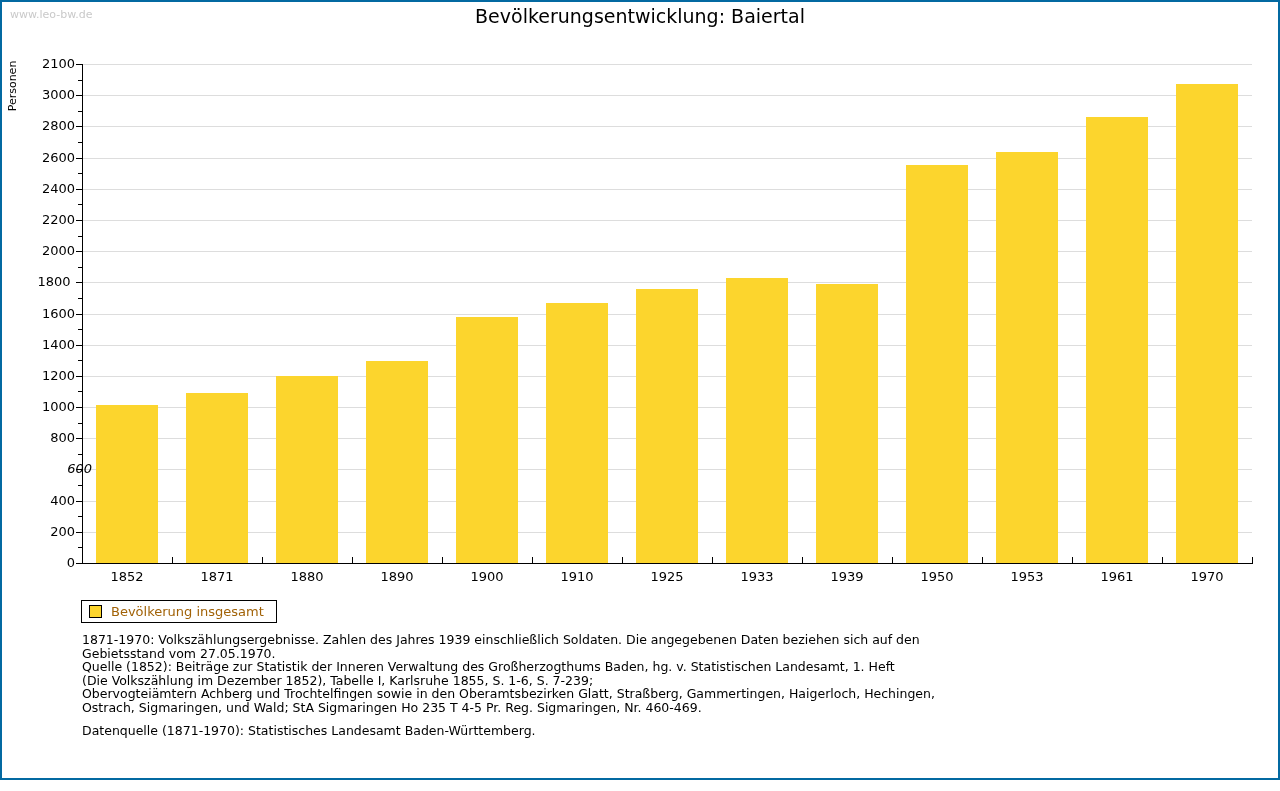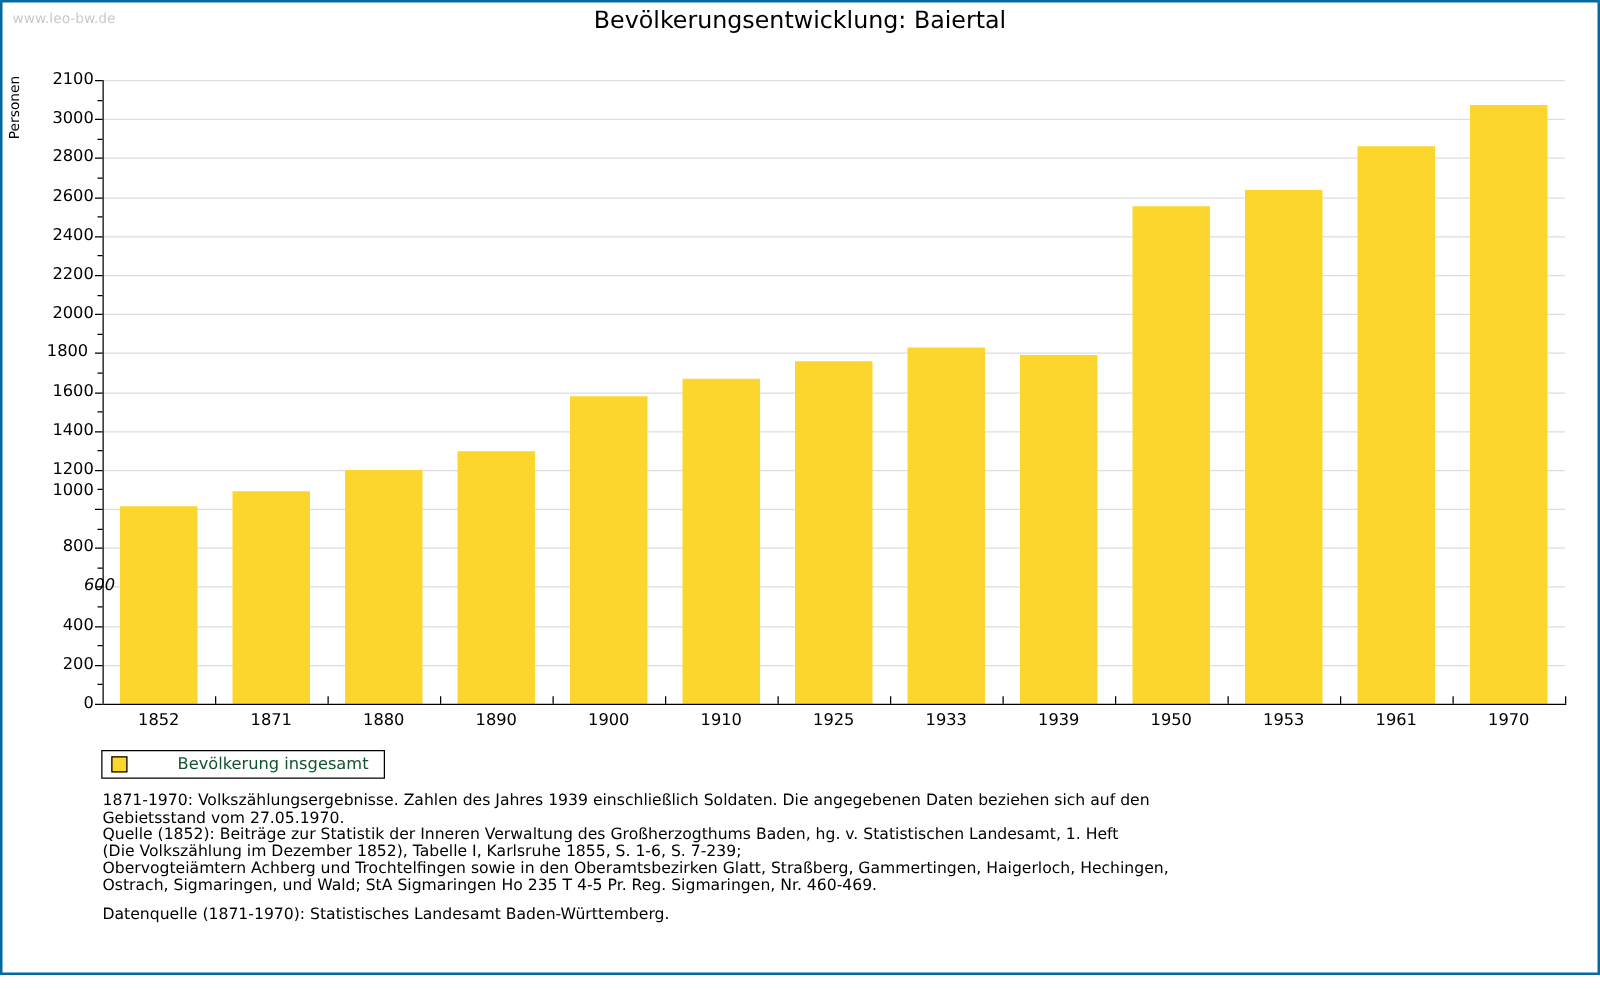--- a/index.html
+++ b/index.html
@@ -73,21 +73,21 @@
     padding: 3px 12px 3px 7px;
     background: #ffffff;
   }
   .swatch {
     display: inline-block;
     width: 13px;
     height: 13px;
     border: 1px solid #000000;
     box-sizing: border-box;
   }
-  .legend-label { font-size: 13px; color: #14532d; margin-left: 31px; }
+  .legend-label { font-size: 13px; color: #a16207; }
   .footnotes {
     position: absolute;
     left: 80px;
     top: 631px;
     width: 1130px;
     font-size: 12.5px;
     line-height: 13.6px;
     color: #000000;
   }
   .fn-source { margin-top: 9px; }
@@ -114,21 +114,21 @@
       <div class="gridline" style="left: 80px; width: 1170px; top: 467px; background: rgb(221, 221, 221);"></div>
       <div class="tick" style="left: 74px; width: 6px; height: 1px; top: 467px;"></div>
       <div class="ytick-label" style="left: 48px; top: 460px; font-style: italic;">600</div>
       <div class="tick" style="left: 76px; width: 4px; height: 1px; top: 452px;"></div>
       <div class="gridline" style="left: 80px; width: 1170px; top: 436px; background: rgb(221, 221, 221);"></div>
       <div class="tick" style="left: 74px; width: 6px; height: 1px; top: 436px;"></div>
       <div class="ytick-label" style="left: 31px; top: 429px;">800</div>
       <div class="tick" style="left: 76px; width: 4px; height: 1px; top: 421px;"></div>
       <div class="gridline" style="left: 80px; width: 1170px; top: 405px; background: rgb(221, 221, 221);"></div>
       <div class="tick" style="left: 74px; width: 6px; height: 1px; top: 405px;"></div>
-      <div class="ytick-label" style="left: 31px; top: 384px;">1000</div>
+      <div class="ytick-label" style="left: 31px; top: 398px;">1000</div>
       <div class="tick" style="left: 76px; width: 4px; height: 1px; top: 389px;"></div>
       <div class="gridline" style="left: 80px; width: 1170px; top: 374px; background: rgb(221, 221, 221);"></div>
       <div class="tick" style="left: 74px; width: 6px; height: 1px; top: 374px;"></div>
       <div class="ytick-label" style="left: 31px; top: 367px;">1200</div>
       <div class="tick" style="left: 76px; width: 4px; height: 1px; top: 358px;"></div>
       <div class="gridline" style="left: 80px; width: 1170px; top: 343px; background: rgb(221, 221, 221);"></div>
       <div class="tick" style="left: 74px; width: 6px; height: 1px; top: 343px;"></div>
       <div class="ytick-label" style="left: 31px; top: 336px;">1400</div>
       <div class="tick" style="left: 76px; width: 4px; height: 1px; top: 327px;"></div>
       <div class="gridline" style="left: 80px; width: 1170px; top: 312px; background: rgb(221, 221, 221);"></div>

